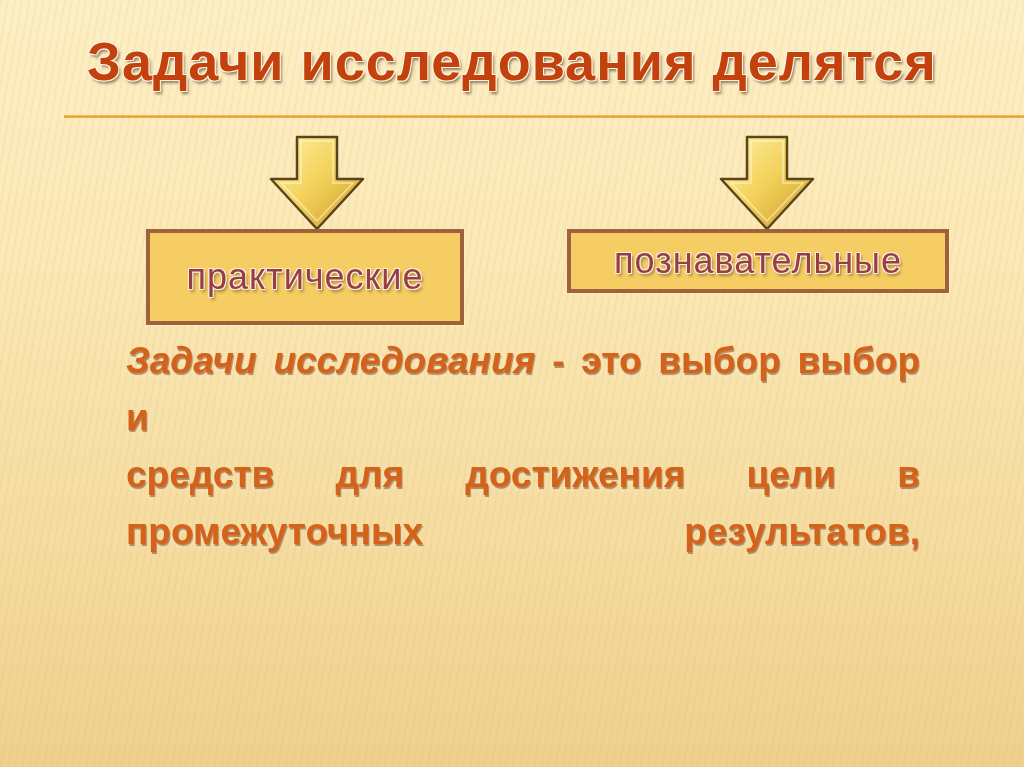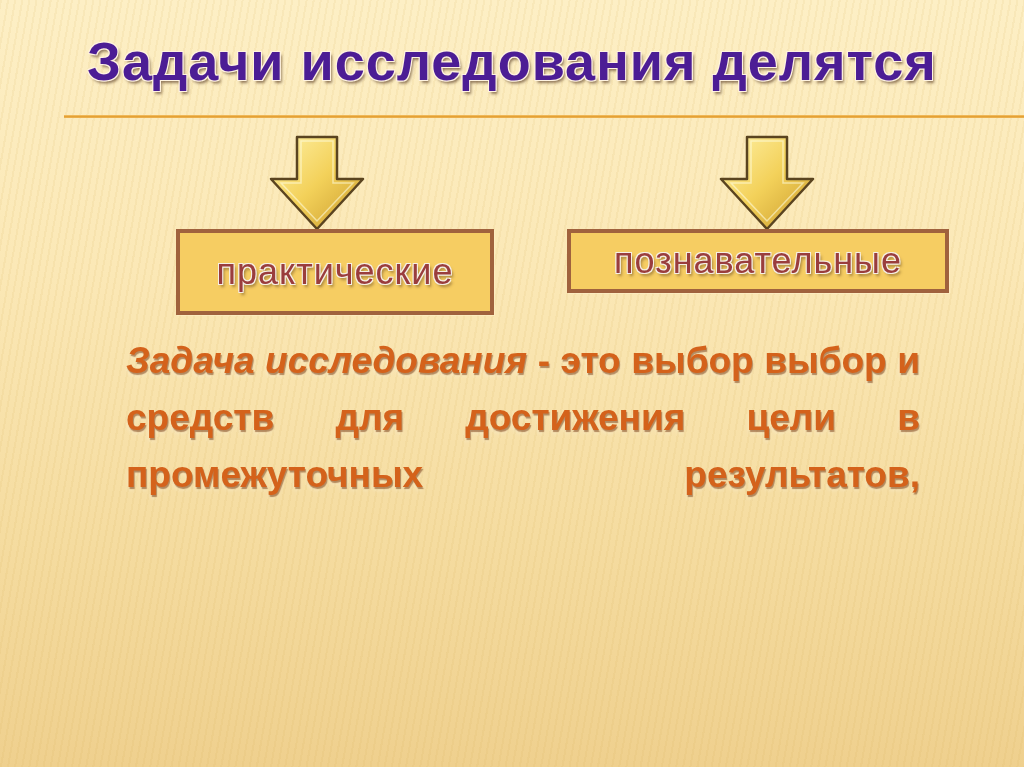--- a/index.html
+++ b/index.html
@@ -7,39 +7,39 @@
       width: 1024px; height: 767px; position: relative; overflow: hidden;
       font-family: "Liberation Sans", sans-serif;
       background:
         repeating-linear-gradient(100deg, rgba(210,170,80,0.10) 0px, rgba(210,170,80,0.10) 2px, rgba(255,255,255,0) 2px, rgba(255,255,255,0) 7px),
         linear-gradient(180deg, #fdefc5 0%, #fbe8b6 35%, #f5dca0 70%, #efd08e 100%);
     }
     .slide { position: absolute; inset: 0; }
     .title {
       position: absolute; left: 0; right: 0; top: 30px; text-align: center;
       font-size: 54px; font-weight: bold; letter-spacing: 1px;
-      color: #4c1d95;
+      color: #c2410c;
       text-shadow: -1px -1px 0 #fff3e0, 1px -1px 0 #fff3e0, -1px 1px 0 #fff3e0, 1px 1px 0 #fff3e0,
                    2px 3px 3px rgba(60,30,10,0.55);
     }
     .rule {
       position: absolute; left: 64px; right: 0; top: 115px; height: 3px;
       background: linear-gradient(180deg, #f4c46a, #e19a2a 60%, #f1bd60);
     }
     .arrow { position: absolute; top: 135px; width: 100px; height: 96px; }
     .arrow.left { left: 267px; }
     .arrow.right { left: 717px; }
     .box {
       position: absolute; box-sizing: border-box;
       background: #f6cd62;
       border: 4px solid #a0623d;
       display: flex; align-items: center; justify-content: center;
       box-shadow: 1px 1px 0 rgba(255,240,200,0.6);
     }
-    .box.left { left: 176px; top: 229px; width: 318px; height: 86px; text-align: right; }
+    .box.left { left: 146px; top: 229px; width: 318px; height: 96px; text-align: right; }
     .box.right { left: 567px; top: 229px; width: 382px; height: 64px; }
     .box-label {
       font-size: 36px; color: #9a3d3d; letter-spacing: 1px;
       text-shadow: -1px -1px 0 #f5efe5, 1px -1px 0 #f5efe5, -1px 1px 0 #f5efe5, 1px 1px 0 #f5efe5,
                    2px 3px 3px rgba(80,50,20,0.5);
     }
     .definition {
       position: absolute; left: 126px; top: 332px; width: 794px;
       font-size: 37px; font-weight: bold; line-height: 57px;
       color: #d4621b; text-align: justify;
@@ -80,17 +80,17 @@
   </svg>
 
   <div class="box left">
     <span class="box-label">практические</span>
   </div>
   <div class="box right">
     <span class="box-label">познавательные</span>
   </div>
 
   <div class="definition">
-    <span class="line"><span class="term">Задача исследования</span><span> - это выбор выбор и</span></span>
+    <span class="line"><span class="term">Задачи исследования</span><span> - это выбор выбор и</span></span>
     <span class="line">средств для достижения цели в</span>
     <span class="line">промежуточных результатов,</span>
   </div>
 </div>
 
 </body></html>

